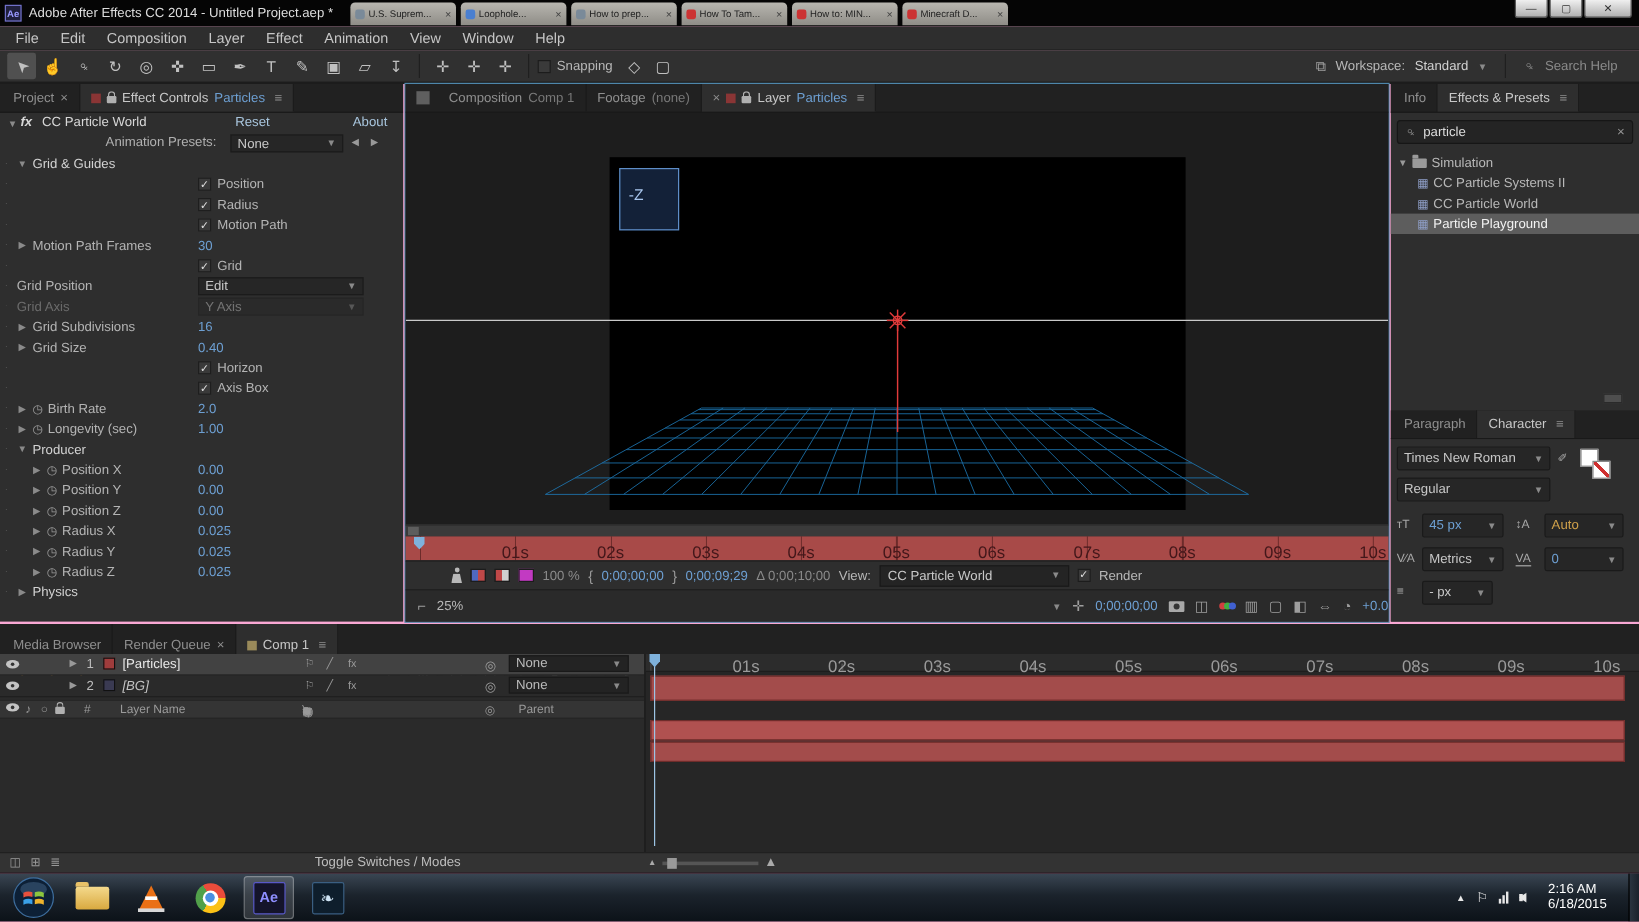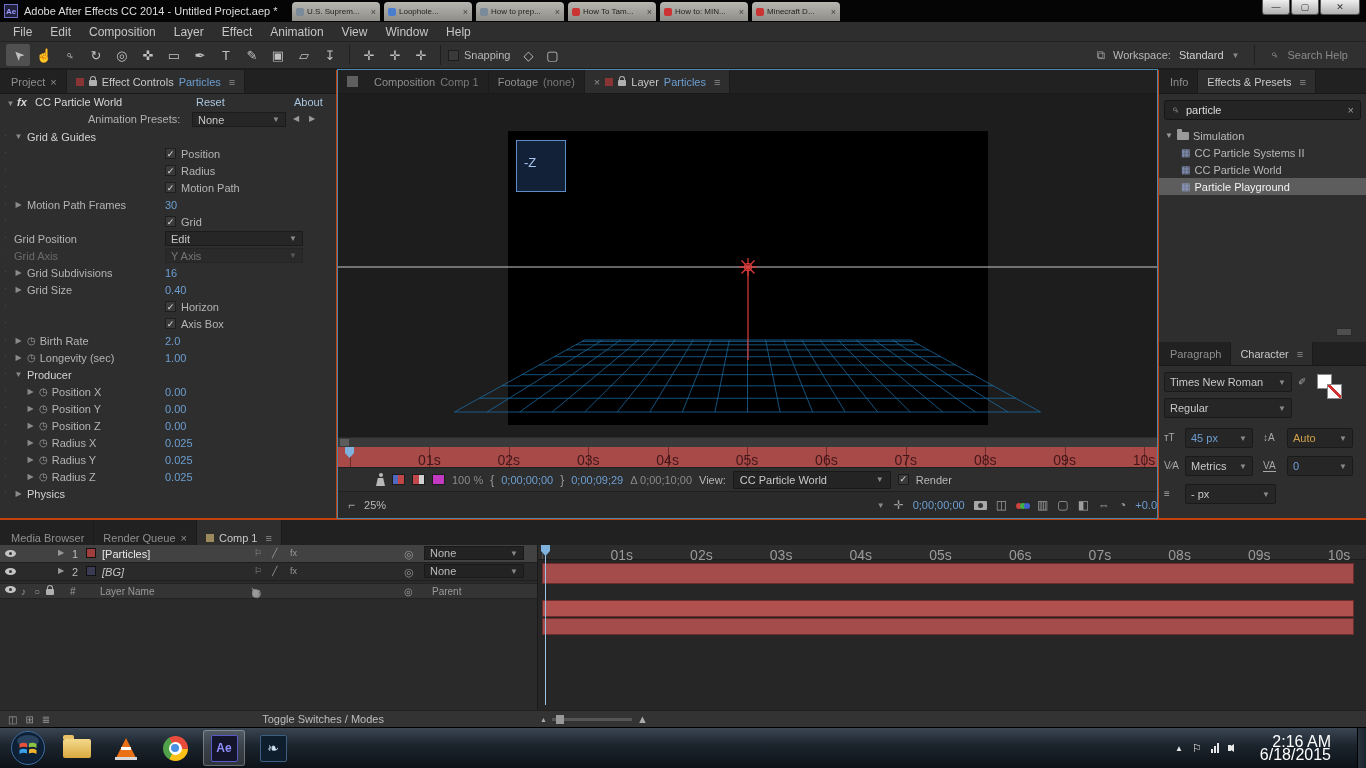--- a/index.html
+++ b/index.html
@@ -1,17 +1,17 @@
 <!DOCTYPE html>
 <html><head>
 <meta charset="utf-8">
 <style>
 *{box-sizing:border-box;margin:0;padding:0}
 body{background:#111;font-family:"Liberation Sans",sans-serif}
-#screen{position:relative;width:1366px;height:768px;background:#c2410c;font-size:11px;color:#b8b8b8;overflow:hidden}
+#screen{position:relative;width:1366px;height:768px;background:#f9a8d4;font-size:11px;color:#b8b8b8;overflow:hidden}
 
 
 #titlebar{position:absolute;left:0;top:0;width:1366px;height:22px;background:#050505;display:flex;align-items:center}
 .ae-mini{width:14px;height:14px;margin:0 6px 0 4px;background:#20203c;border:1px solid #7070c8;color:#9a9aff;font-size:8px;font-weight:bold;display:flex;align-items:center;justify-content:center}
 #win-title{color:#ddd;font-size:11px;white-space:nowrap}
 #browser-tabs{position:absolute;left:292px;top:2px;height:19px;display:flex;gap:4px}
 .btab{width:88px;background:linear-gradient(#b8b6b0,#8f8d87);border-radius:4px 4px 0 0;display:flex;align-items:center;padding:0 4px;gap:3px}
 .bfav{width:8px;height:8px;border-radius:2px;flex:none}
 .btxt{flex:1;font-size:8px;color:#222;white-space:nowrap;overflow:hidden}
 .bx{font-size:9px;color:#444}
@@ -158,21 +158,21 @@
 .chrome{width:25px;height:25px;border-radius:50%;background:conic-gradient(from -30deg,#ea4c3b 0 120deg,#fbc116 120deg 240deg,#51a04a 240deg 360deg);position:relative}
 .chrome::before{content:'';position:absolute;inset:6px;background:#fff;border-radius:50%}
 .chrome::after{content:'';position:absolute;inset:8.5px;background:#4a90e2;border-radius:50%}
 .aeicon{width:27px;height:27px;background:#14142a;border:1px solid #5858c8;color:#8f8fff;font-weight:bold;font-size:12px;display:flex;align-items:center;justify-content:center;border-radius:2px}
 .psicon{width:27px;height:27px;background:#0e1e2c;border:1px solid #3a5f82;color:#cfe4f4;font-size:14px;display:flex;align-items:center;justify-content:center;border-radius:2px}
 #tray{margin-left:auto;display:flex;align-items:center;gap:9px;color:#e8e8e8}
 .net{display:flex;align-items:flex-end;gap:1px}
 .net span{width:2px;background:#e8e8e8;display:block}
 .vol{width:0;height:0;border-top:4px solid transparent;border-bottom:4px solid transparent;border-right:6px solid #e8e8e8;position:relative}
 .vol::after{content:'';position:absolute;left:0;top:-3px;width:3px;height:6px;background:#e8e8e8}
-#clock{text-align:right;font-size:16px;color:#fff;line-height:13px;margin:0 17px}
+#clock{text-align:left;font-size:11px;color:#fff;line-height:13px;margin:0 9px}
 #show-desktop{width:9px;height:41px;border-left:1px solid #000;background:linear-gradient(90deg,#2a3540,#1a222b)}
 </style>
 </head>
 <body>
 
 <div id="screen">
 
   <div id="titlebar">
     <span class="ae-mini">Ae</span>
     <span id="win-title">Adobe After Effects CC 2014 - Untitled Project.aep *</span>
@@ -740,21 +740,21 @@
       <div class="cdd" style="left:26px;top:90px;width:68px">
         <span>Metrics</span>
         <span class="dd-caret">▼</span>
       </div>
       <span class="cic" style="left:104px;top:94px;border-bottom:1px solid #a8a8a8">VA</span>
       <div class="cdd" style="left:128px;top:90px;width:66px">
         <span class="blue">0</span>
         <span class="dd-caret">▼</span>
       </div>
       <span class="cic" style="left:5px;top:122px">≡</span>
-      <div class="cdd" style="left:26px;top:118px;width:91px">
+      <div class="cdd" style="left:26px;top:118px;width:59px">
         <span>- px</span>
         <span class="dd-caret">▼</span>
       </div>
     </div>
   </div>
 
   <div id="panel-timeline">
     <div class="tabbar" style="height:36px">
       <div class="tab">
         <span>Media Browser</span>

